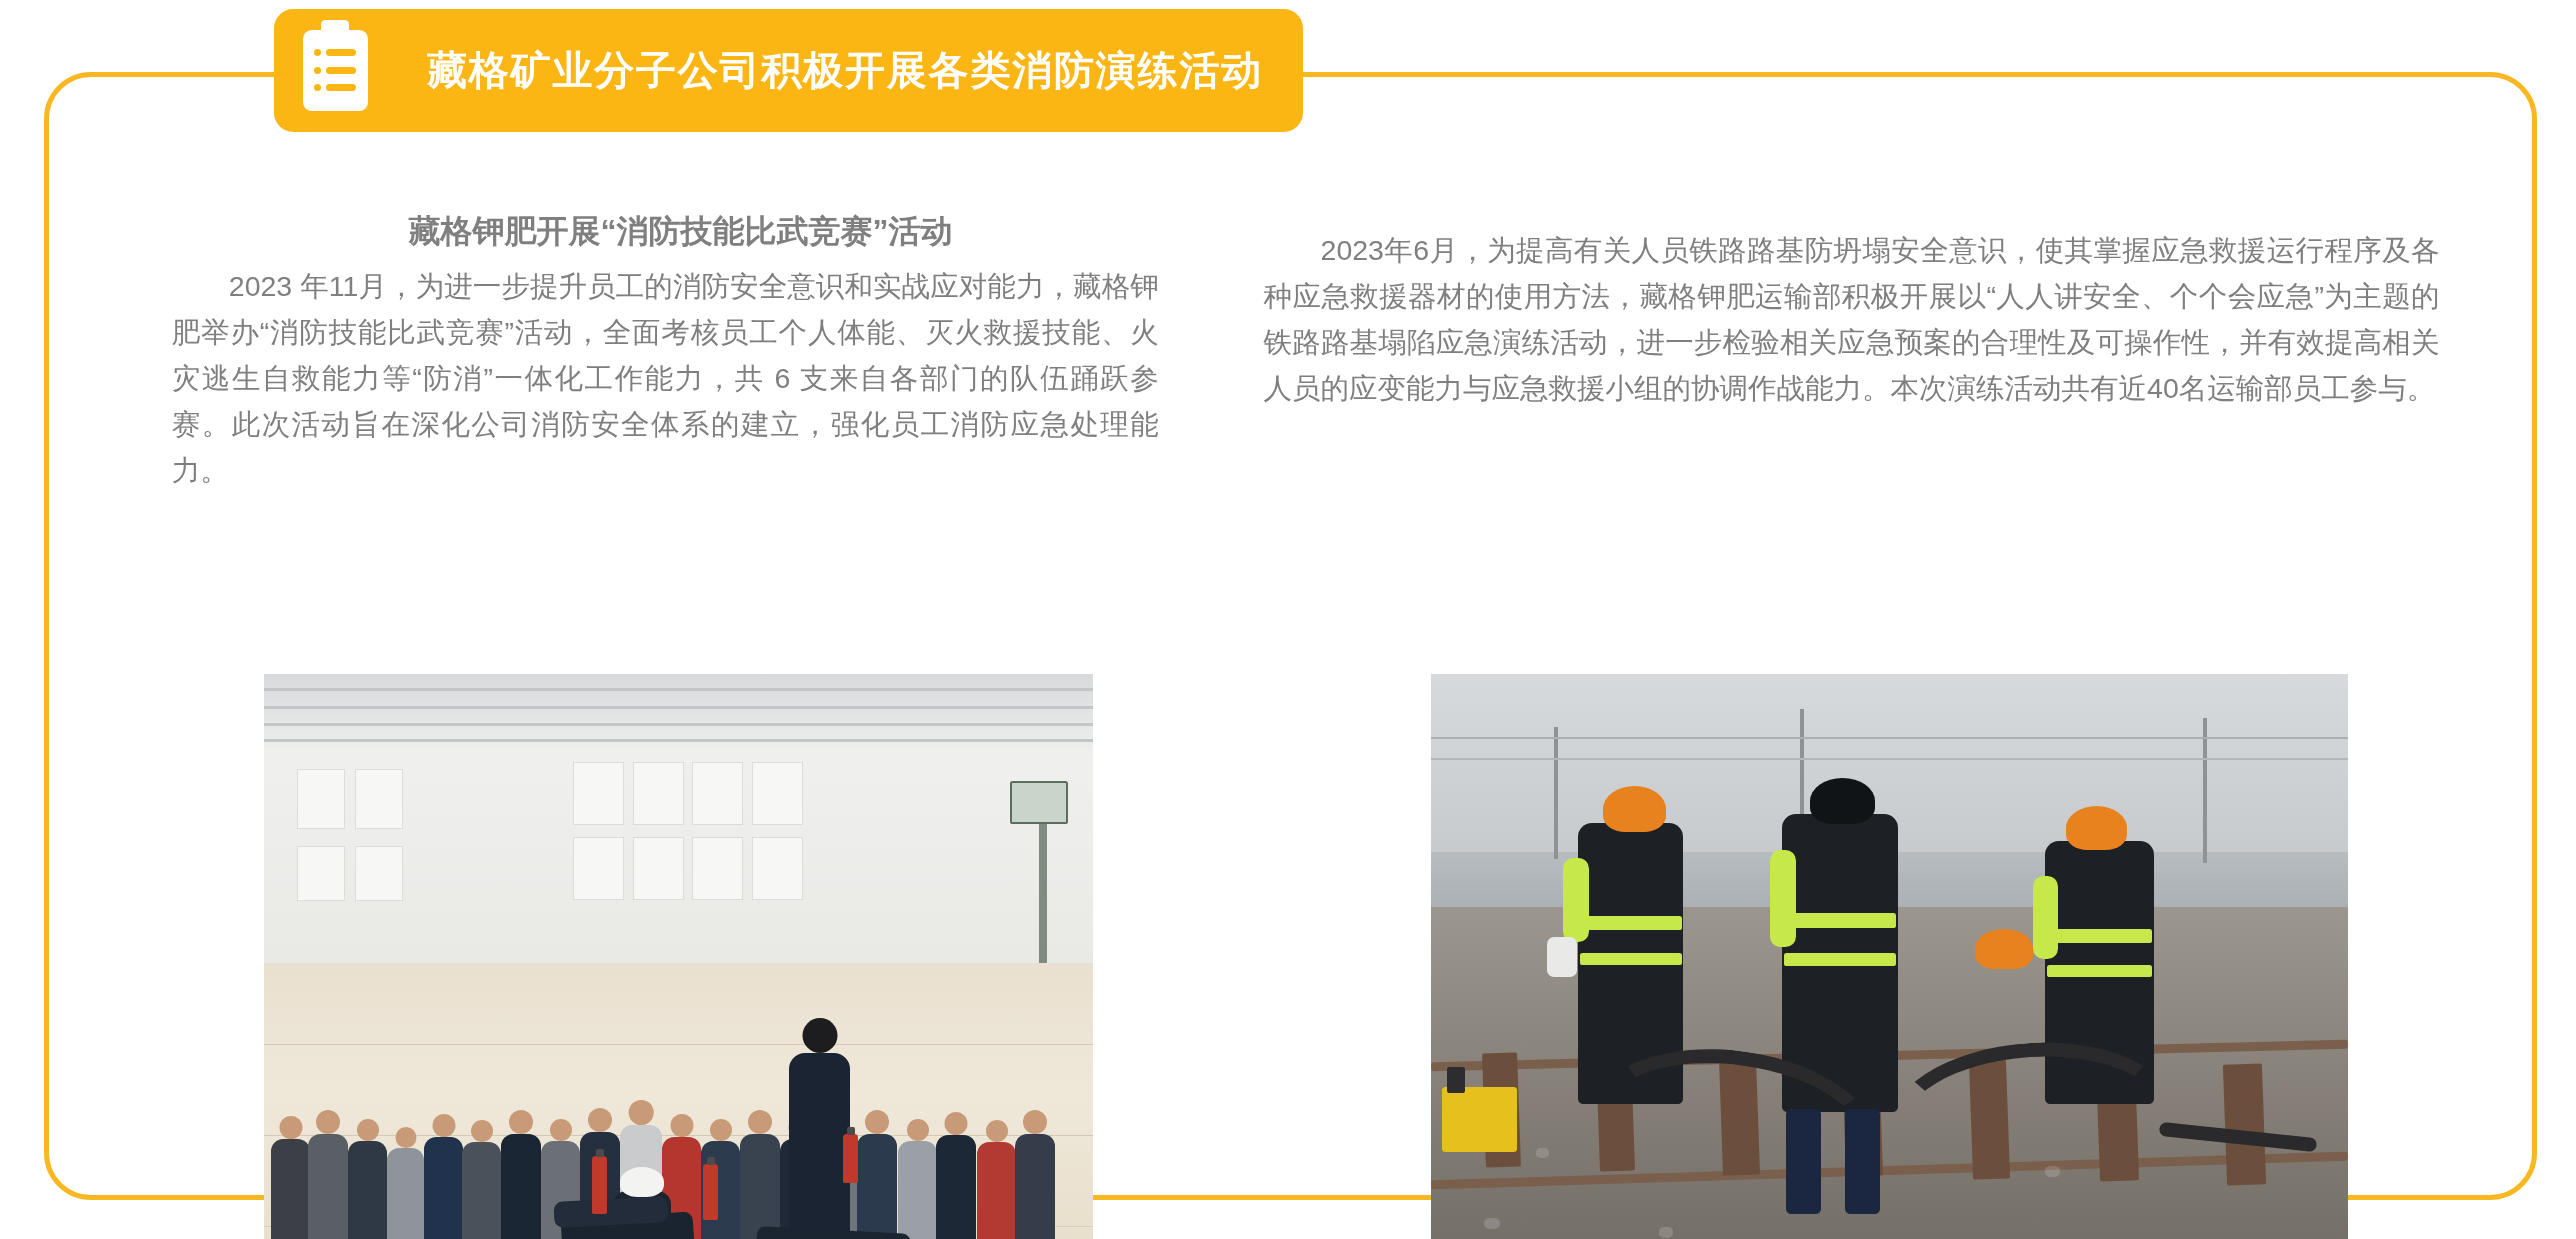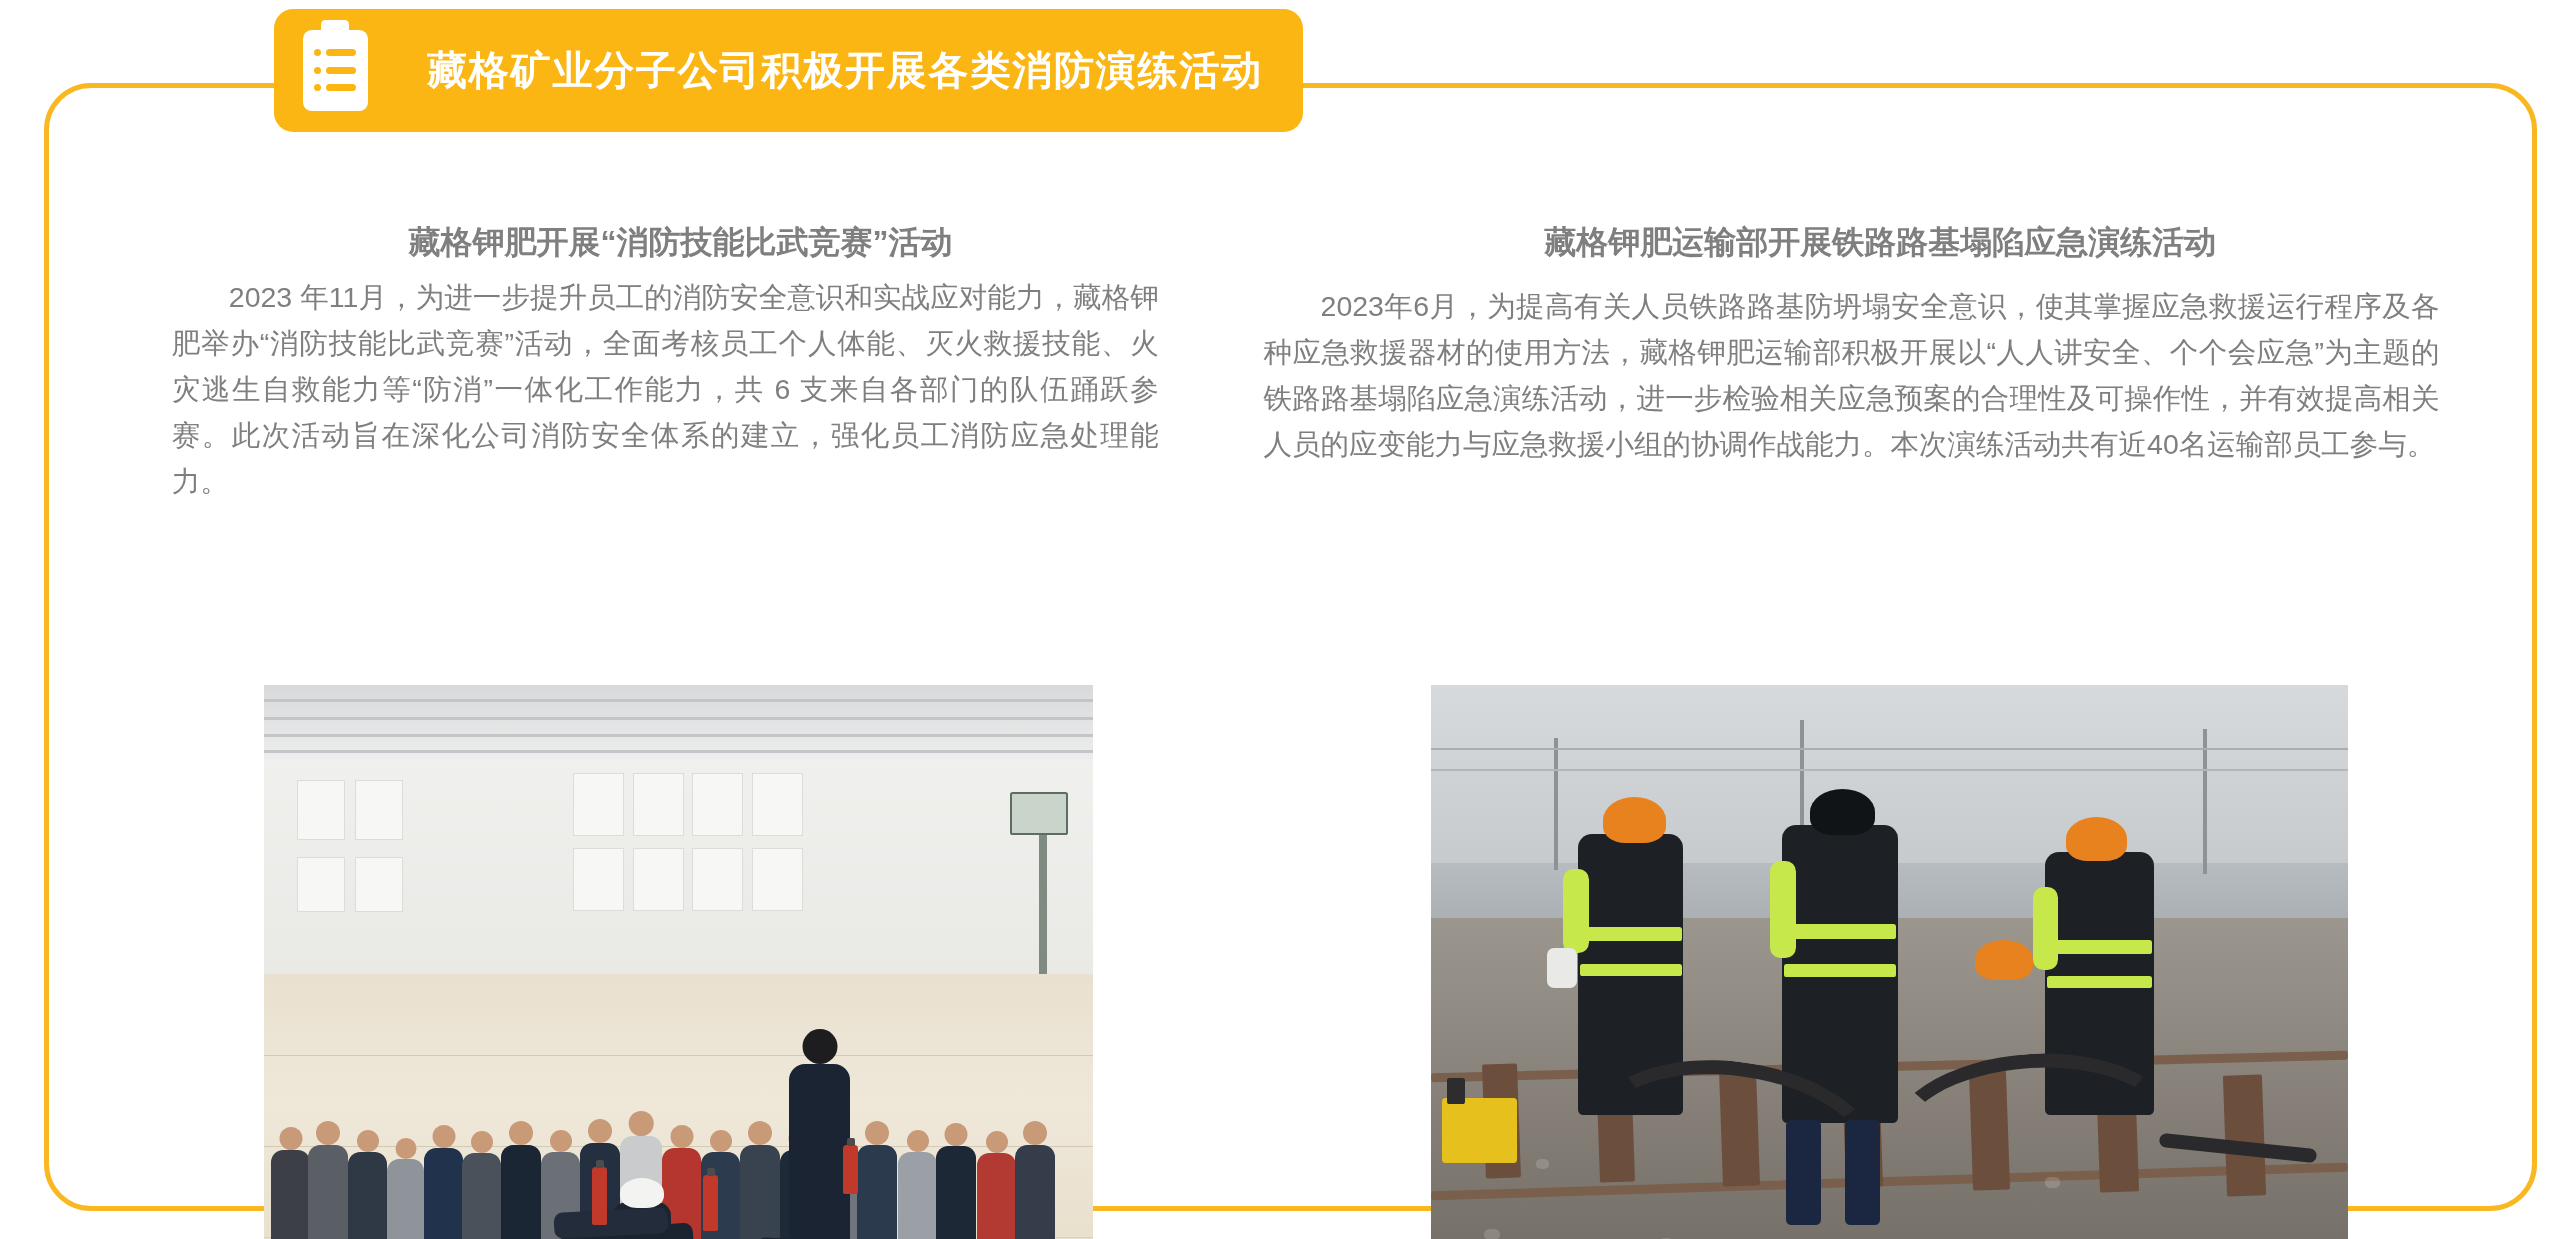--- a/index.html
+++ b/index.html
@@ -12,21 +12,21 @@
     height: 1239px;
     font-family: "Liberation Sans", sans-serif;
     position: relative;
     overflow: hidden;
   }
 
   
   .card {
     position: absolute;
     left: 44px;
-    top: 83px;
+    top: 72px;
     width: 2493px;
     height: 1128px;
     border: 5.3px solid #F9B821;
     border-radius: 47px;
     background: #ffffff;
     box-sizing: border-box;
   }
 
   
   .header {
@@ -330,21 +330,20 @@
 <div class="card">
 
   <div class="columns">
 
     <div class="col col-left">
       <h2 class="col-title">藏格钾肥开展“消防技能比武竞赛”活动</h2>
       <p class="col-body">2023 年11月，为进一步提升员工的消防安全意识和实战应对能力，藏格钾肥举办“消防技能比武竞赛”活动，全面考核员工个人体能、灭火救援技能、火灾逃生自救能力等“防消”一体化工作能力，共 6 支来自各部门的队伍踊跃参赛。此次活动旨在深化公司消防安全体系的建立，强化员工消防应急处理能力。</p>
     </div>
 
     <div class="col col-right">
-      <h2 class="col-title right-title">藏格钾肥运输部开展铁路路基塌陷应急演练活动</h2>
       <p class="col-body">2023年6月，为提高有关人员铁路路基防坍塌安全意识，使其掌握应急救援运行程序及各种应急救援器材的使用方法，藏格钾肥运输部积极开展以“人人讲安全、个个会应急”为主题的铁路路基塌陷应急演练活动，进一步检验相关应急预案的合理性及可操作性，并有效提高相关人员的应变能力与应急救援小组的协调作战能力。本次演练活动共有近40名运输部员工参与。</p>
     </div>
 
   </div>
 
   <div class="photo-wrap-left">
     <div class="gym">
       <div class="gym-wall"></div>
       <div class="gym-ceiling">
         <div class="ceil-beam" style="top:14px"></div>

